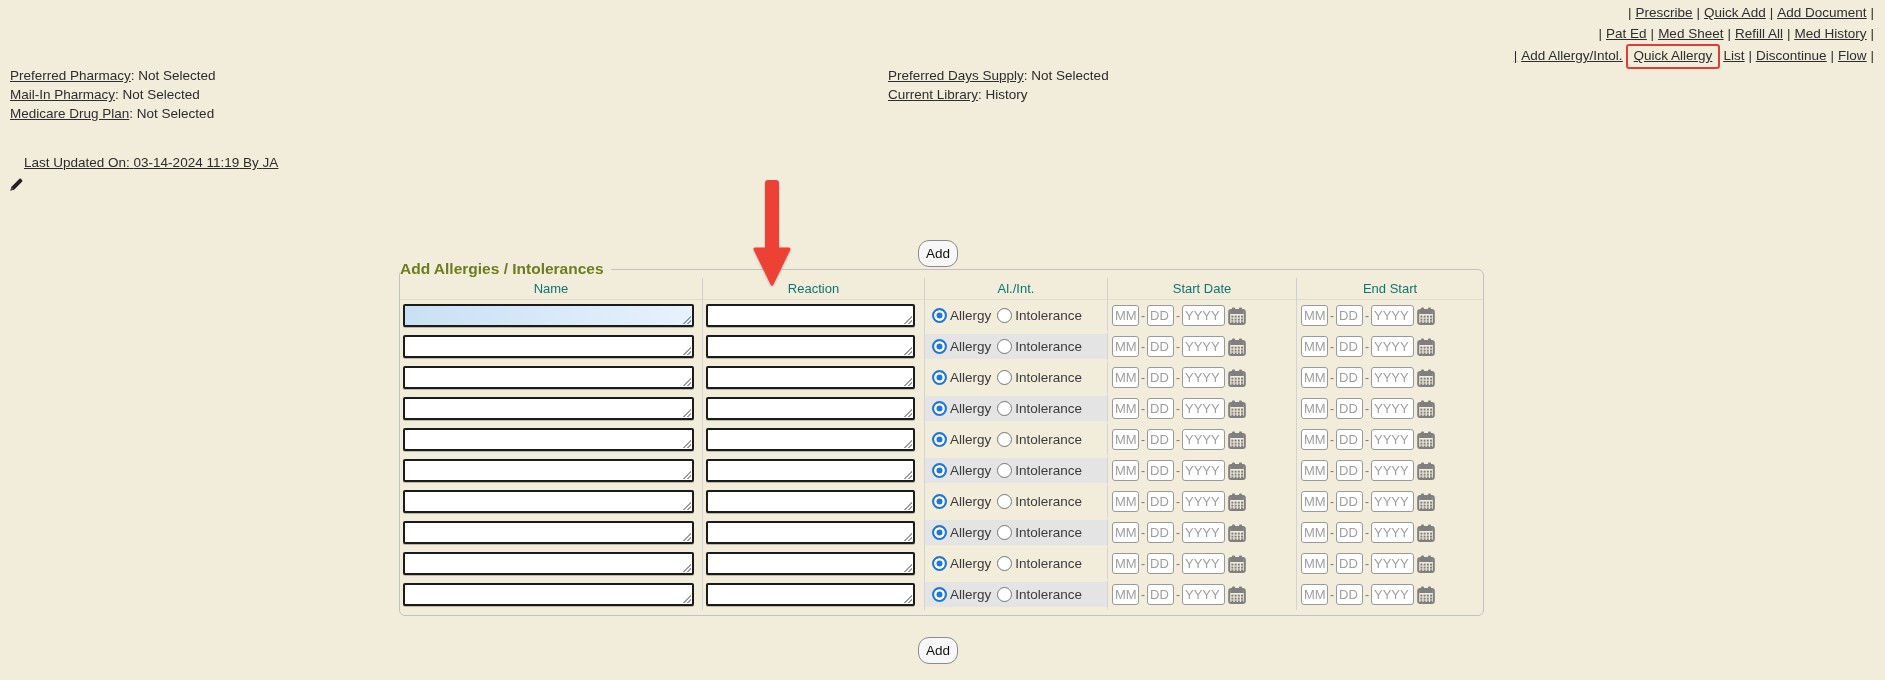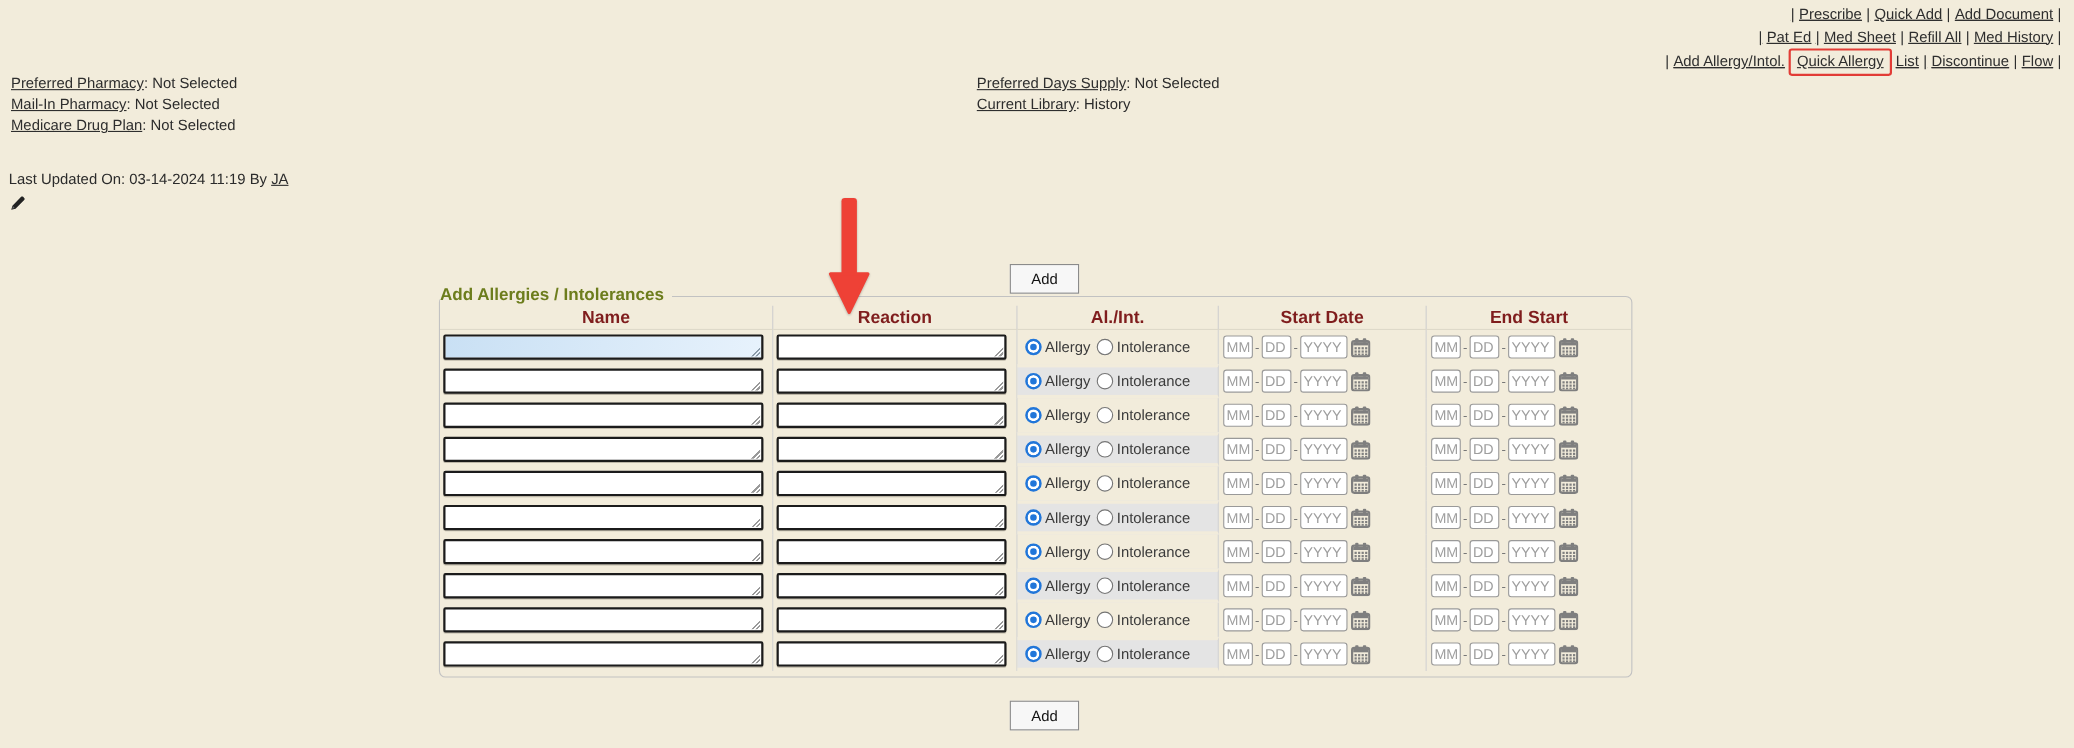--- a/index.html
+++ b/index.html
@@ -18,44 +18,44 @@
   .nav { position:absolute; top:3px; right:7px; text-align:right;text-decoration:underline; }
   .nav-line { line-height:20.5px; white-space:nowrap; }
   .nav .sep { margin:0 4px; color:#2e2e2e; }
   .boxed-wrap {
     display:inline-block; border:2px solid #e23c36; border-radius:3px;
     padding:0 6px; margin:0 3px;
   }
   
   .info-left { position:absolute; top:66px; left:10px; line-height:19px; }
   .info-mid  { position:absolute; top:66px; left:888px; line-height:19px; }
-  .updated   { position:absolute; top:155px; left:8px; }
+  .updated   { position:absolute; top:155px; left:24px;text-decoration:underline; }
   .pencil    { position:absolute; top:176px; left:8px; width:17px; height:17px; cursor:pointer; }
   
   .add-btn {
-    position:absolute; left:918px; width:63px; height:27px;
-    background:#f7f7f7; border:1px solid #8b8b8b; border-radius:0;
+    position:absolute; left:918px; width:40px; height:27px;
+    background:#f7f7f7; border:1px solid #8b8b8b; border-radius:11px;
     font-family:inherit; font-size:13.5px; color:#111; cursor:pointer;
   }
   .add-top { top:240px; }
   .add-bottom { top:637px; }
   
   fieldset.allergy-box {
     position:absolute; left:399px; top:260px; width:1085px;
     border:1px solid #c2c2c2; border-radius:6px;
     margin:0; padding:0 0 5px 0;
   }
   legend.box-legend {
     margin-left:0; padding:0 7px 0 0;
     font-weight:bold; font-size:15.5px; color:#6d7d1d;
   }
   .grid-row { display:grid; grid-template-columns:303px 222px 183px 189px 186px; }
   .thead { height:22px; }
   .thead .hcell {
-    font-weight:bold; font-size:16px; color:#7f1d1d;
+    font-weight:normal; font-size:13px; color:#0f766e;
     text-align:center; padding-top:3px;
     border-right:1px solid #cfcfcf;
     border-bottom:1px solid #ded9c9;
   }
   .thead .hcell:last-child { border-right:none; }
   .trow { height:31px; }
   .tcell {
     display:flex; align-items:center;
     border-right:1px solid #d3d3d3; overflow:hidden;
   }

